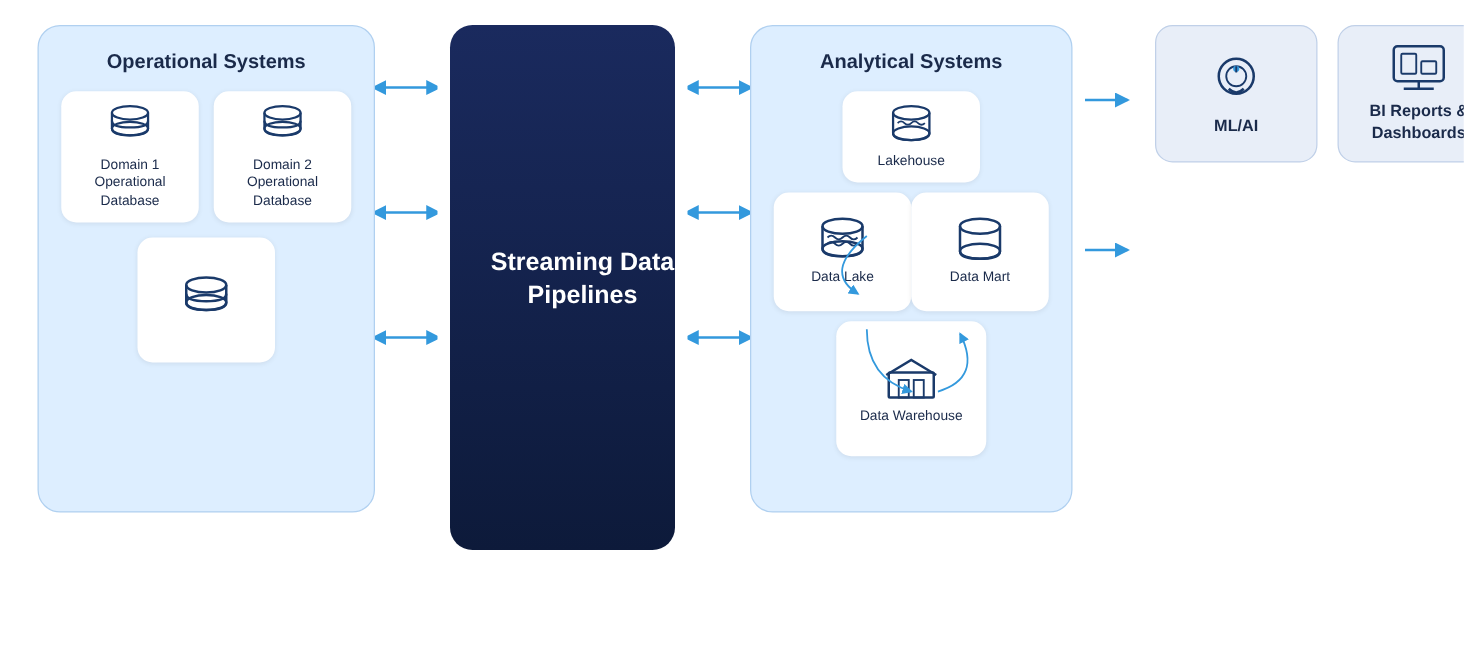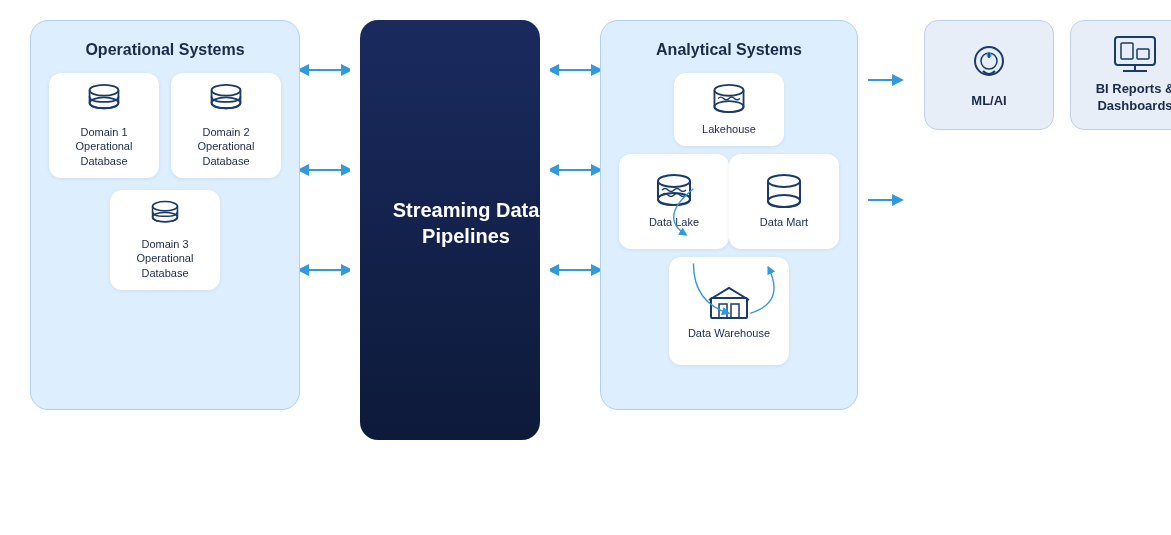--- a/index.html
+++ b/index.html
@@ -185,23 +185,20 @@
       </div>
     </div>
 
     <div class="card op-card-single" style="margin-top:12px; width:110px; height:100px;">
       <svg width="44" height="40" viewBox="0 0 44 40">
         <ellipse cx="22" cy="8" rx="16" ry="6" fill="none" stroke="#1a3a6a" stroke-width="2"></ellipse>
         <path d="M6,8 L6,22 Q6,28 22,28 Q38,28 38,22 L38,8" fill="none" stroke="#1a3a6a" stroke-width="2"></path>
         <ellipse cx="22" cy="22" rx="16" ry="6" fill="none" stroke="#1a3a6a" stroke-width="2"></ellipse>
         <path d="M6,15 Q6,21 22,21 Q38,21 38,15" fill="none" stroke="#1a3a6a" stroke-width="2"></path>
       </svg>
-      <div class="card-label">Domain 3
-Operational
-Database</div>
     </div>
   </div>
 
   <div style="display:flex; flex-direction:column; justify-content:space-around; height:300px; align-items:center; width:50px; flex-shrink:0;">
     <svg width="50" height="22" viewBox="0 0 50 22">
       <defs>
         <marker id="ah-r1" markerWidth="6" markerHeight="6" refX="3" refY="3" orient="auto">
             <path d="M0,0 L6,3 L0,6 Z" fill="#3399dd"></path>
           </marker>
         <marker id="ah-l1" markerWidth="6" markerHeight="6" refX="3" refY="3" orient="auto-start-reverse">

